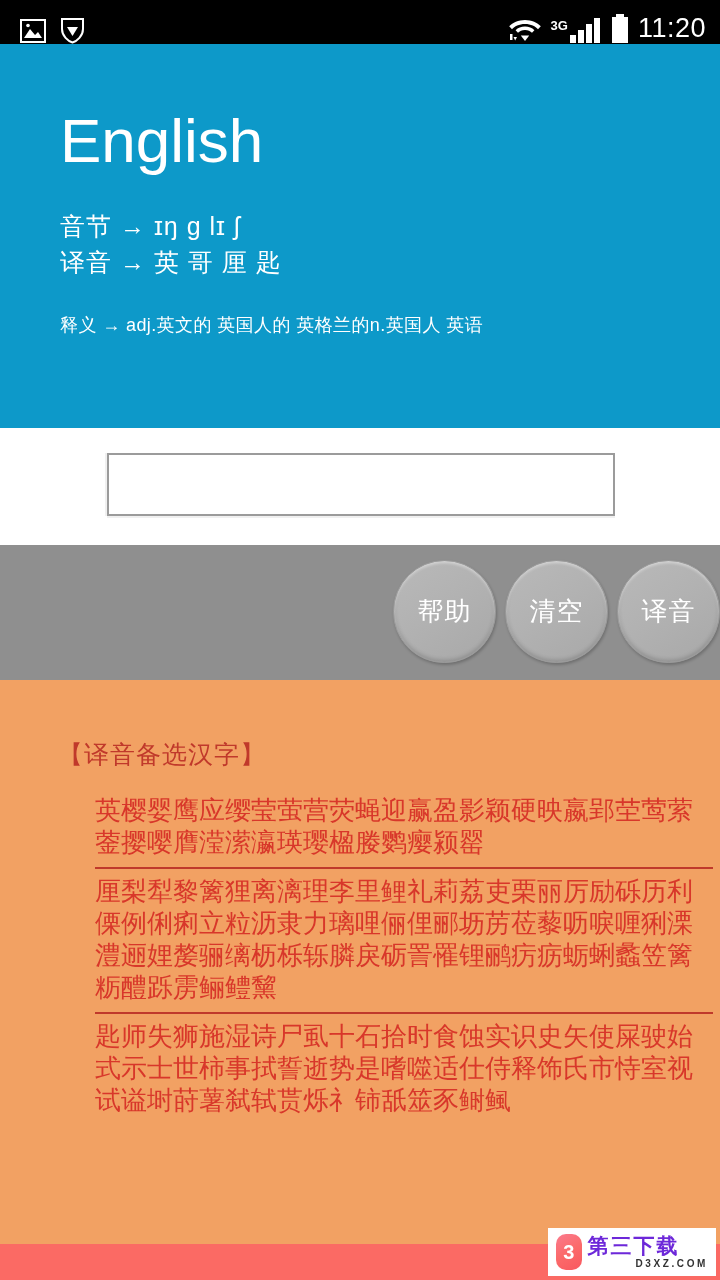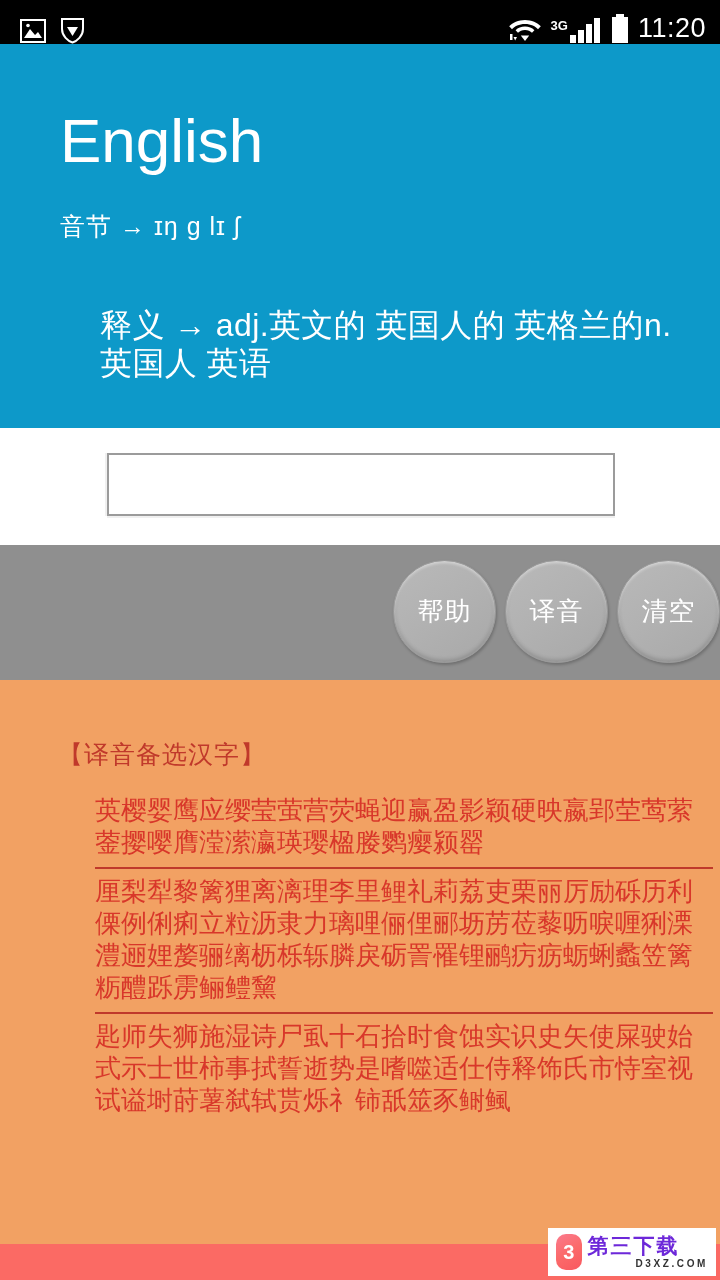--- a/index.html
+++ b/index.html
@@ -29,21 +29,21 @@
   }
   .title{
     position:absolute; left:60px; top:66px;
     font-size:62px; color:#ffffff; font-weight:400; letter-spacing:0px; line-height:1;
   }
   .phon-block{ position:absolute; left:60px; top:164px; color:#fff; }
   .phon-line{ font-size:25px; line-height:36px; white-space:nowrap; letter-spacing:1px; }
   .mean-block{
     position:absolute; left:60px; top:262px; right:42px; color:#fff;
   }
-  .mean-line{ font-size:32px; line-height:38px; letter-spacing:.4px;margin-left:40px; }
+  .mean-line{ font-size:18px; line-height:38px; letter-spacing:.4px; }
 
   
   .input-area{
     position:absolute; top:428px; left:0; width:720px; height:117px;
     background:#ffffff;
   }
   .edit-box{
     position:absolute; left:107px; top:25px; width:508px; height:63px;
     background:#ffffff; border:2px solid #9b9b9b;
     box-shadow:0 2px 0 0 #f0f0f0, -2px 0 0 0 #f0f0f0;
@@ -157,35 +157,36 @@
         </svg>
       </span>
       <span class="sb-clock">11:20</span>
     </div>
   </div>
 
   <div class="header">
     <div class="title">English</div>
     <div class="phon-block">
       <div class="phon-line">音节 → ɪŋ g lɪ ʃ</div>
+      <div class="phon-line">译音 → 英 哥 厘 匙</div>
     </div>
     <div class="mean-block">
       <div class="mean-line">释义 → adj.英文的 英国人的 英格兰的n.英国人 英语</div>
     </div>
   </div>
 
   <div class="input-area">
     <input class="edit-box" type="text" placeholder="" style="">
   </div>
 
   <div class="btn-bar">
     <div class="btn-row">
       <div class="circle-btn">帮助</div>
+      <div class="circle-btn">清空</div>
       <div class="circle-btn">译音</div>
-      <div class="circle-btn">清空</div>
     </div>
   </div>
 
   <div class="results">
     <div class="res-title">【译音备选汉字】</div>
     <div class="res-list">
       <div class="res-group">
         <div class="res-text">英樱婴鹰应缨莹萤营荧蝇迎赢盈影颖硬映嬴郢茔莺萦蓥撄嘤膺滢潆瀛瑛璎楹媵鹦瘿颍罂</div>
       </div>
       <div class="res-group">

